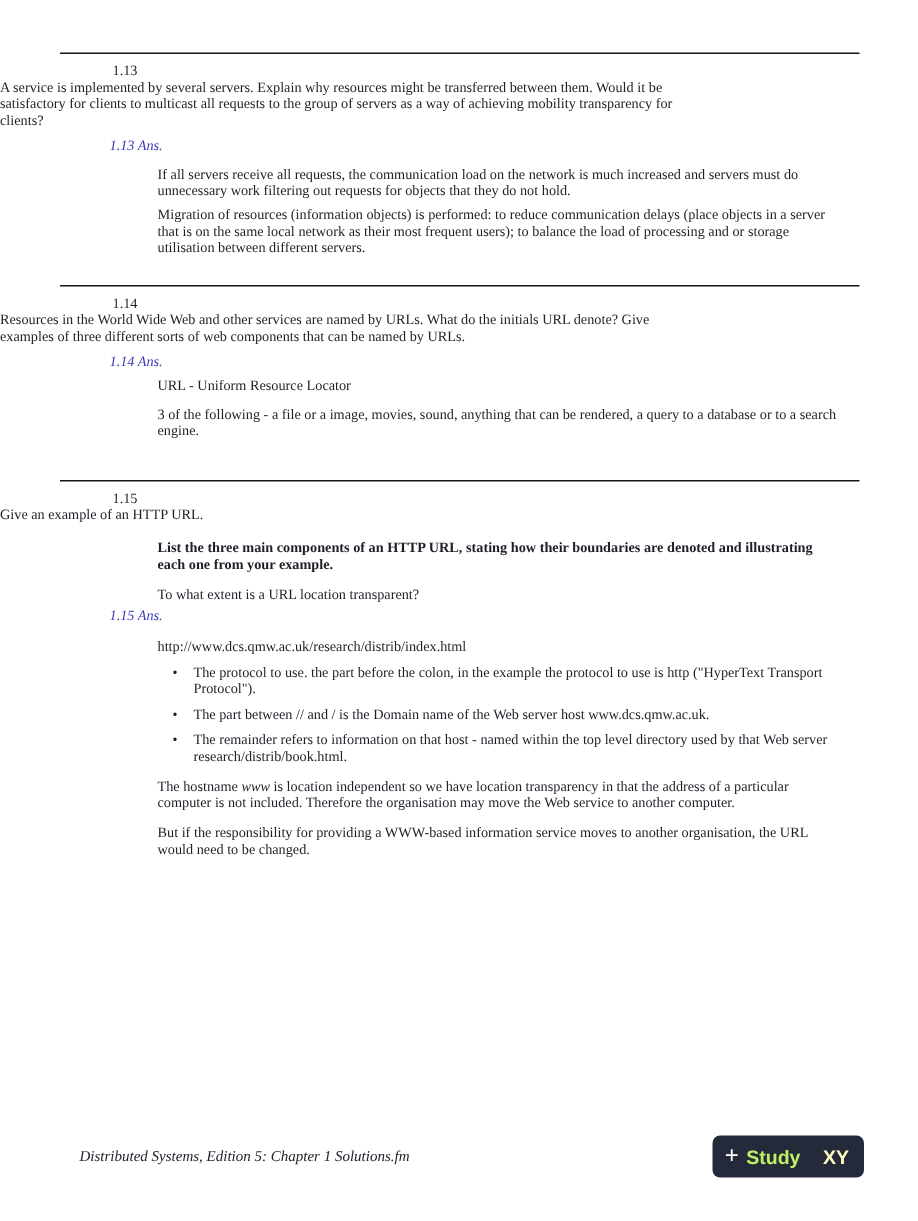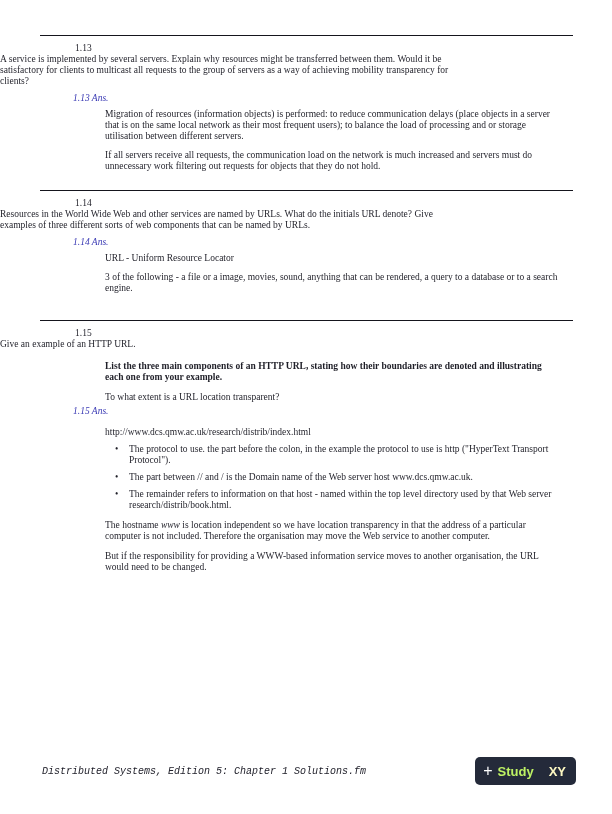--- a/index.html
+++ b/index.html
@@ -49,26 +49,25 @@
     margin: 6px 0 0 115px;
     width: 443px;
   }
   .bullet-dot { flex: none; width: 14px; }
   .bullet-text { flex: 1; }
 
   .em-inline { font-style: italic; }
 
   .footer {
     position: absolute;
-    left: 42px;
+    left: 53px;
     top: 766px;
     font-style: italic;
     font-size: 10px;
     color: #22222c;
-    font-family: Liberation Mono, monospace;
   }
 
   .logo-badge {
     position: absolute;
     right: 36px;
     top: 757px;
     height: 28px;
     background: #242a3a;
     border-radius: 5px;
     display: flex;
@@ -92,22 +91,22 @@
 <div class="page">
 
   <hr class="rule rule-top">
 
   <div>
     <div class="qrow">
       <span class="qnum">1.13</span>
       <div class="qtext">A service is implemented by several servers. Explain why resources might be transferred between them. Would it be satisfactory for clients to multicast all requests to the group of servers as a way of achieving mobility transparency for clients?</div>
     </div>
     <div class="ans-label">1.13 Ans.</div>
+    <div class="ans-para">If all servers receive all requests, the communication load on the network is much increased and servers must do unnecessary work filtering out requests for objects that they do not hold.</div>
     <div class="ans-para first">Migration of resources (information objects) is performed: to reduce communication delays (place objects in a server that is on the same local network as their most frequent users); to balance the load of processing and or storage utilisation between different servers.</div>
-    <div class="ans-para">If all servers receive all requests, the communication load on the network is much increased and servers must do unnecessary work filtering out requests for objects that they do not hold.</div>
   </div>
 
   <hr class="rule rule-mid1">
 
   <div>
     <div class="qrow">
       <span class="qnum">1.14</span>
       <div class="qtext">Resources in the World Wide Web and other services are named by URLs. What do the initials URL denote? Give examples of three different sorts of web components that can be named by URLs.</div>
     </div>
     <div class="ans-label">1.14 Ans.</div>

